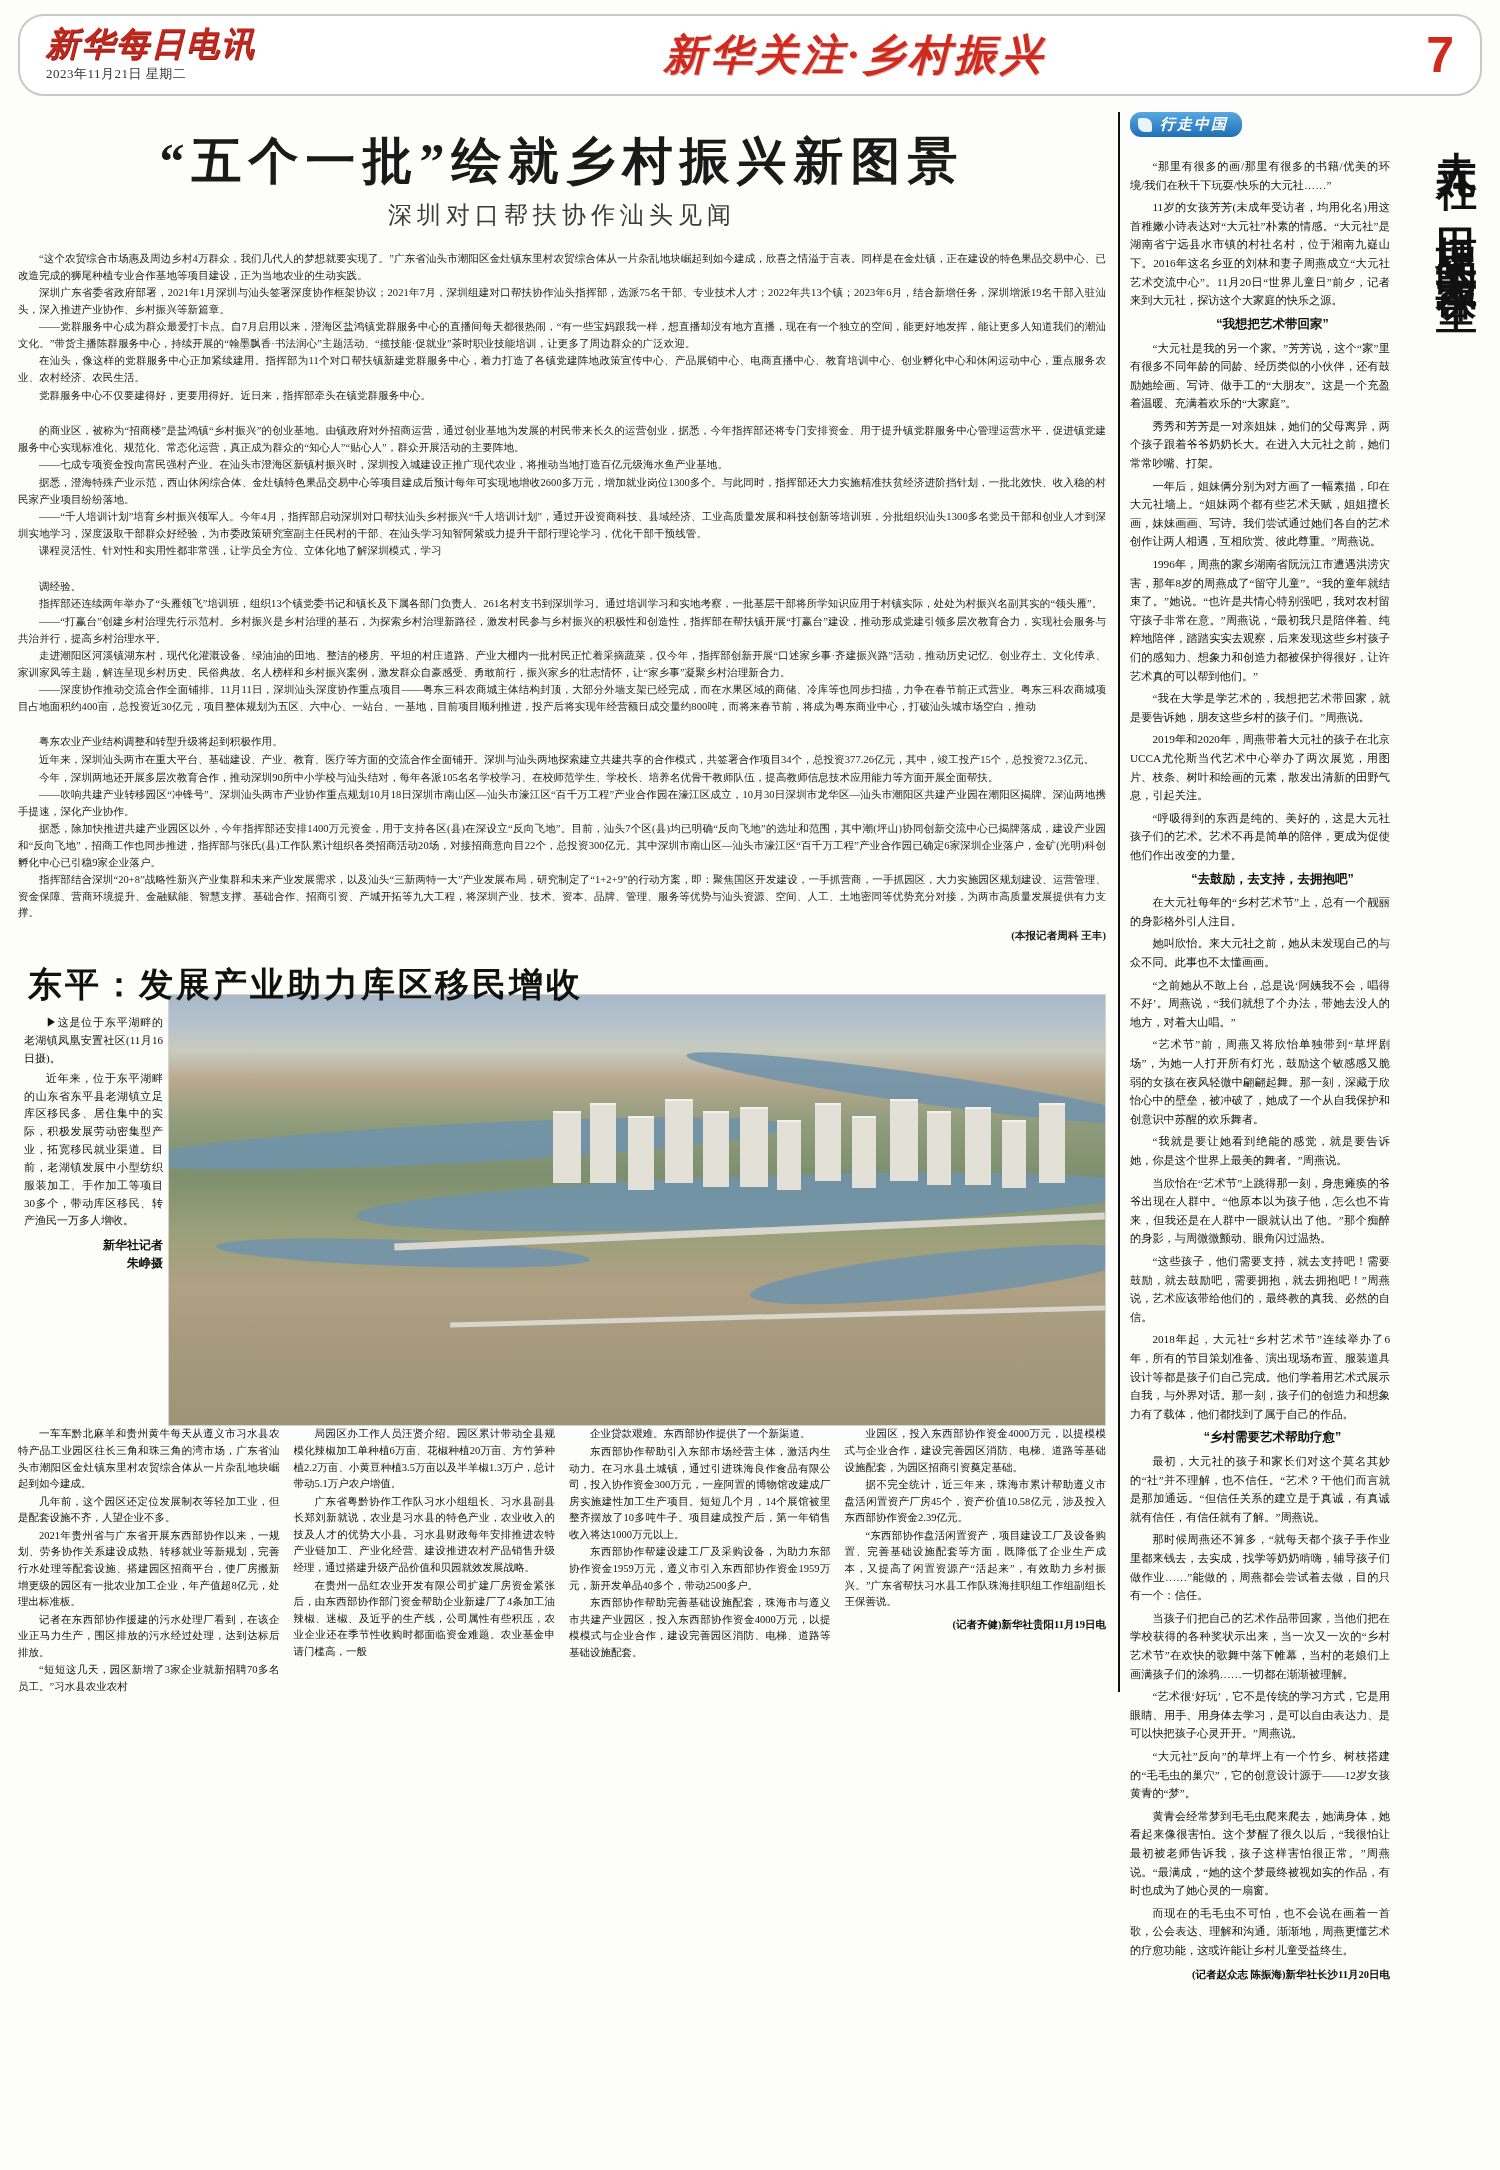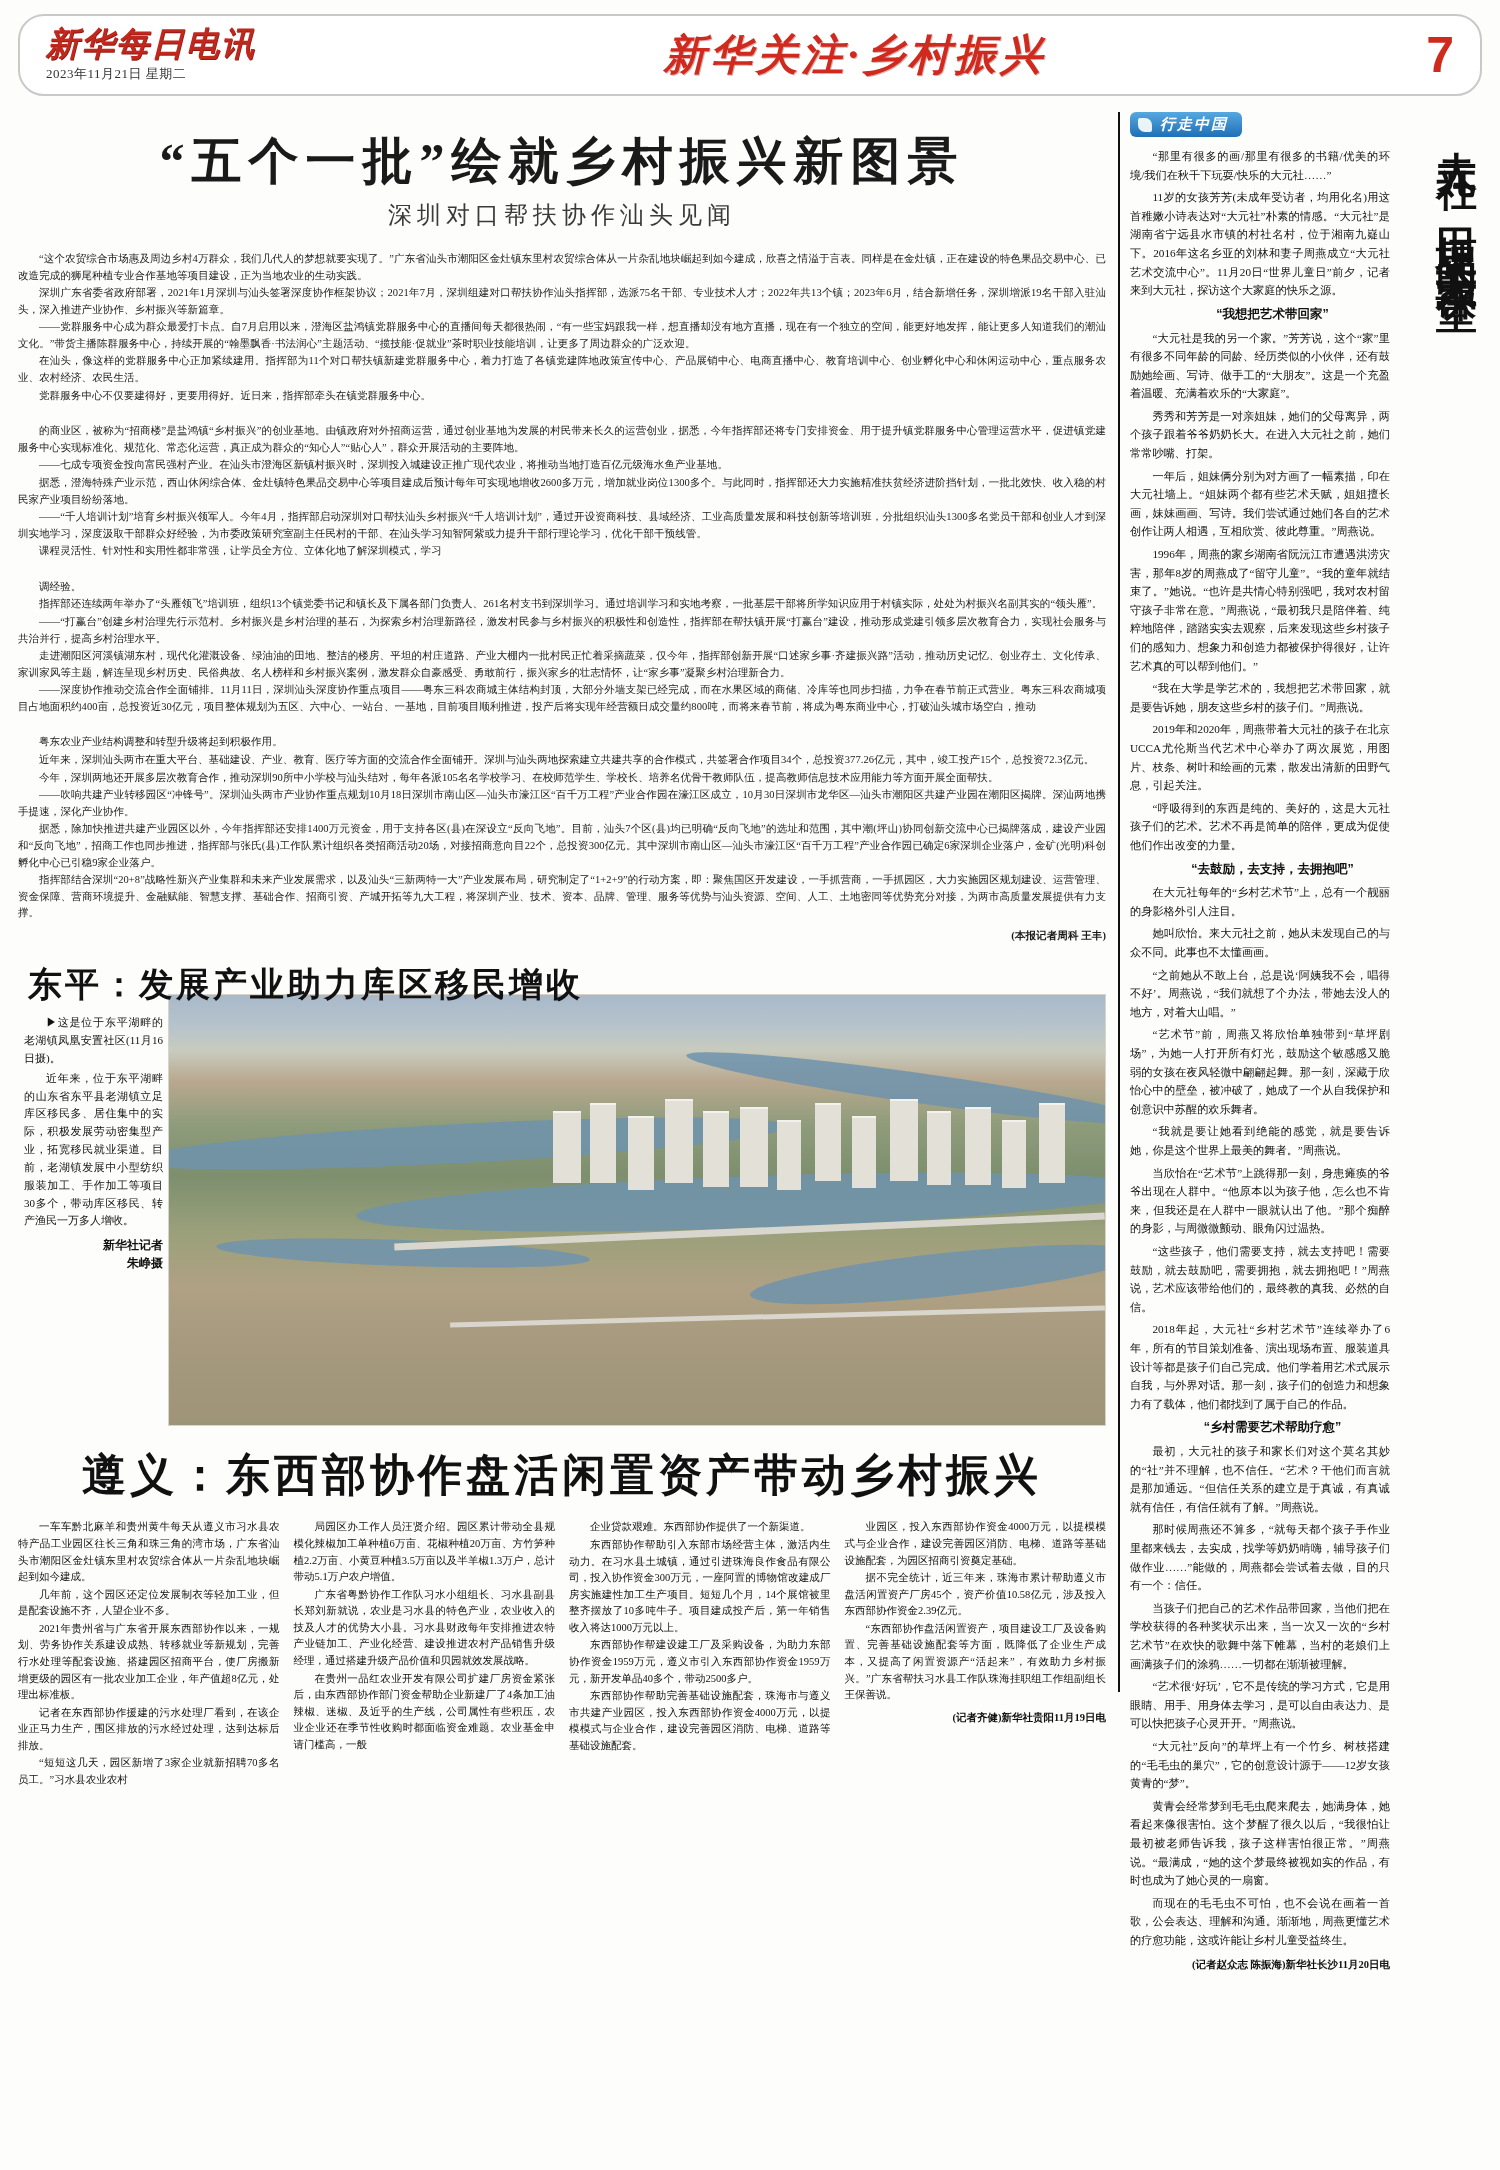--- a/index.html
+++ b/index.html
@@ -122,22 +122,22 @@
 
   
   .rs-text { width:268px; padding-right:8px; }
   .rs-col { font-size:11.2px; line-height:1.66; text-align:justify; font-family:"Liberation Serif", serif;}
   .rs-col p { margin:4px 0 1px 0; text-indent:2em; }
   .rs-sec { text-align:center; font-weight:bold; font-size:12.5px; margin:9px 0 6px 0; text-indent:0;
             font-family:"Liberation Sans", sans-serif;}
   .badge-xz {
     display:inline-block; background:linear-gradient(180deg,#56a8e0,#1f6fb5);
     color:#fff; font-weight:bold; font-style:italic;
-    font-size:15px; padding:3px 14px 3px 30px; border-radius:6px;
-    letter-spacing:2px; position:relative; margin-bottom:6px;
+    font-size:15px; padding:3px 14px 3px 30px; border-radius:11px;
+    letter-spacing:2px; position:relative; margin-bottom:16px;
     font-family:"Liberation Sans", sans-serif;
   }
   .badge-xz::before{
     content:""; position:absolute; left:8px; top:6px; width:14px; height:14px;
     background:#fff; border-radius:2px 7px 2px 7px; opacity:.9;
   }
   .vtitle {
     width:80px; writing-mode:vertical-rl; text-orientation:upright;
     font-size:41px; font-weight:bold; letter-spacing:9px;
     font-family:"Liberation Serif", serif;
@@ -234,21 +234,20 @@
             <div class="bld" style="left:73%;top:28%;width:24px;height:72px;"></div>
             <div class="bld" style="left:77%;top:24%;width:28px;height:82px;"></div>
             <div class="bld" style="left:81%;top:27%;width:24px;height:74px;"></div>
             <div class="bld" style="left:85%;top:26%;width:26px;height:78px;"></div>
             <div class="bld" style="left:89%;top:29%;width:24px;height:68px;"></div>
             <div class="bld" style="left:93%;top:25%;width:26px;height:80px;"></div>
           </div>
         </div>
       </div>
 
-      <div class="headline-2">遵义：东西部协作盘活闲置资产带动乡村振兴</div>
       <div class="bottom-cols">
         <div class="bcol">
           <p>一车车黔北麻羊和贵州黄牛每天从遵义市习水县农特产品工业园区往长三角和珠三角的湾市场，广东省汕头市潮阳区金灶镇东里村农贸综合体从一片杂乱地块崛起到如今建成。</p>
           <p>几年前，这个园区还定位发展制衣等轻加工业，但是配套设施不齐，人望企业不多。</p>
           <p>2021年贵州省与广东省开展东西部协作以来，一规划、劳务协作关系建设成熟、转移就业等新规划，完善行水处理等配套设施、搭建园区招商平台，使厂房搬新增更级的园区有一批农业加工企业，年产值超8亿元，处理出标准板。</p>
           <p>记者在东西部协作援建的污水处理厂看到，在该企业正马力生产，围区排放的污水经过处理，达到达标后排放。</p>
           <p>“短短这几天，园区新增了3家企业就新招聘70多名员工。”习水县农业农村</p>
         </div>
         <div class="bcol">
           <p>局园区办工作人员汪贤介绍。园区累计带动全县规模化辣椒加工单种植6万亩、花椒种植20万亩、方竹笋种植2.2万亩、小黄豆种植3.5万亩以及半羊椒1.3万户，总计带动5.1万户农户增值。</p>

